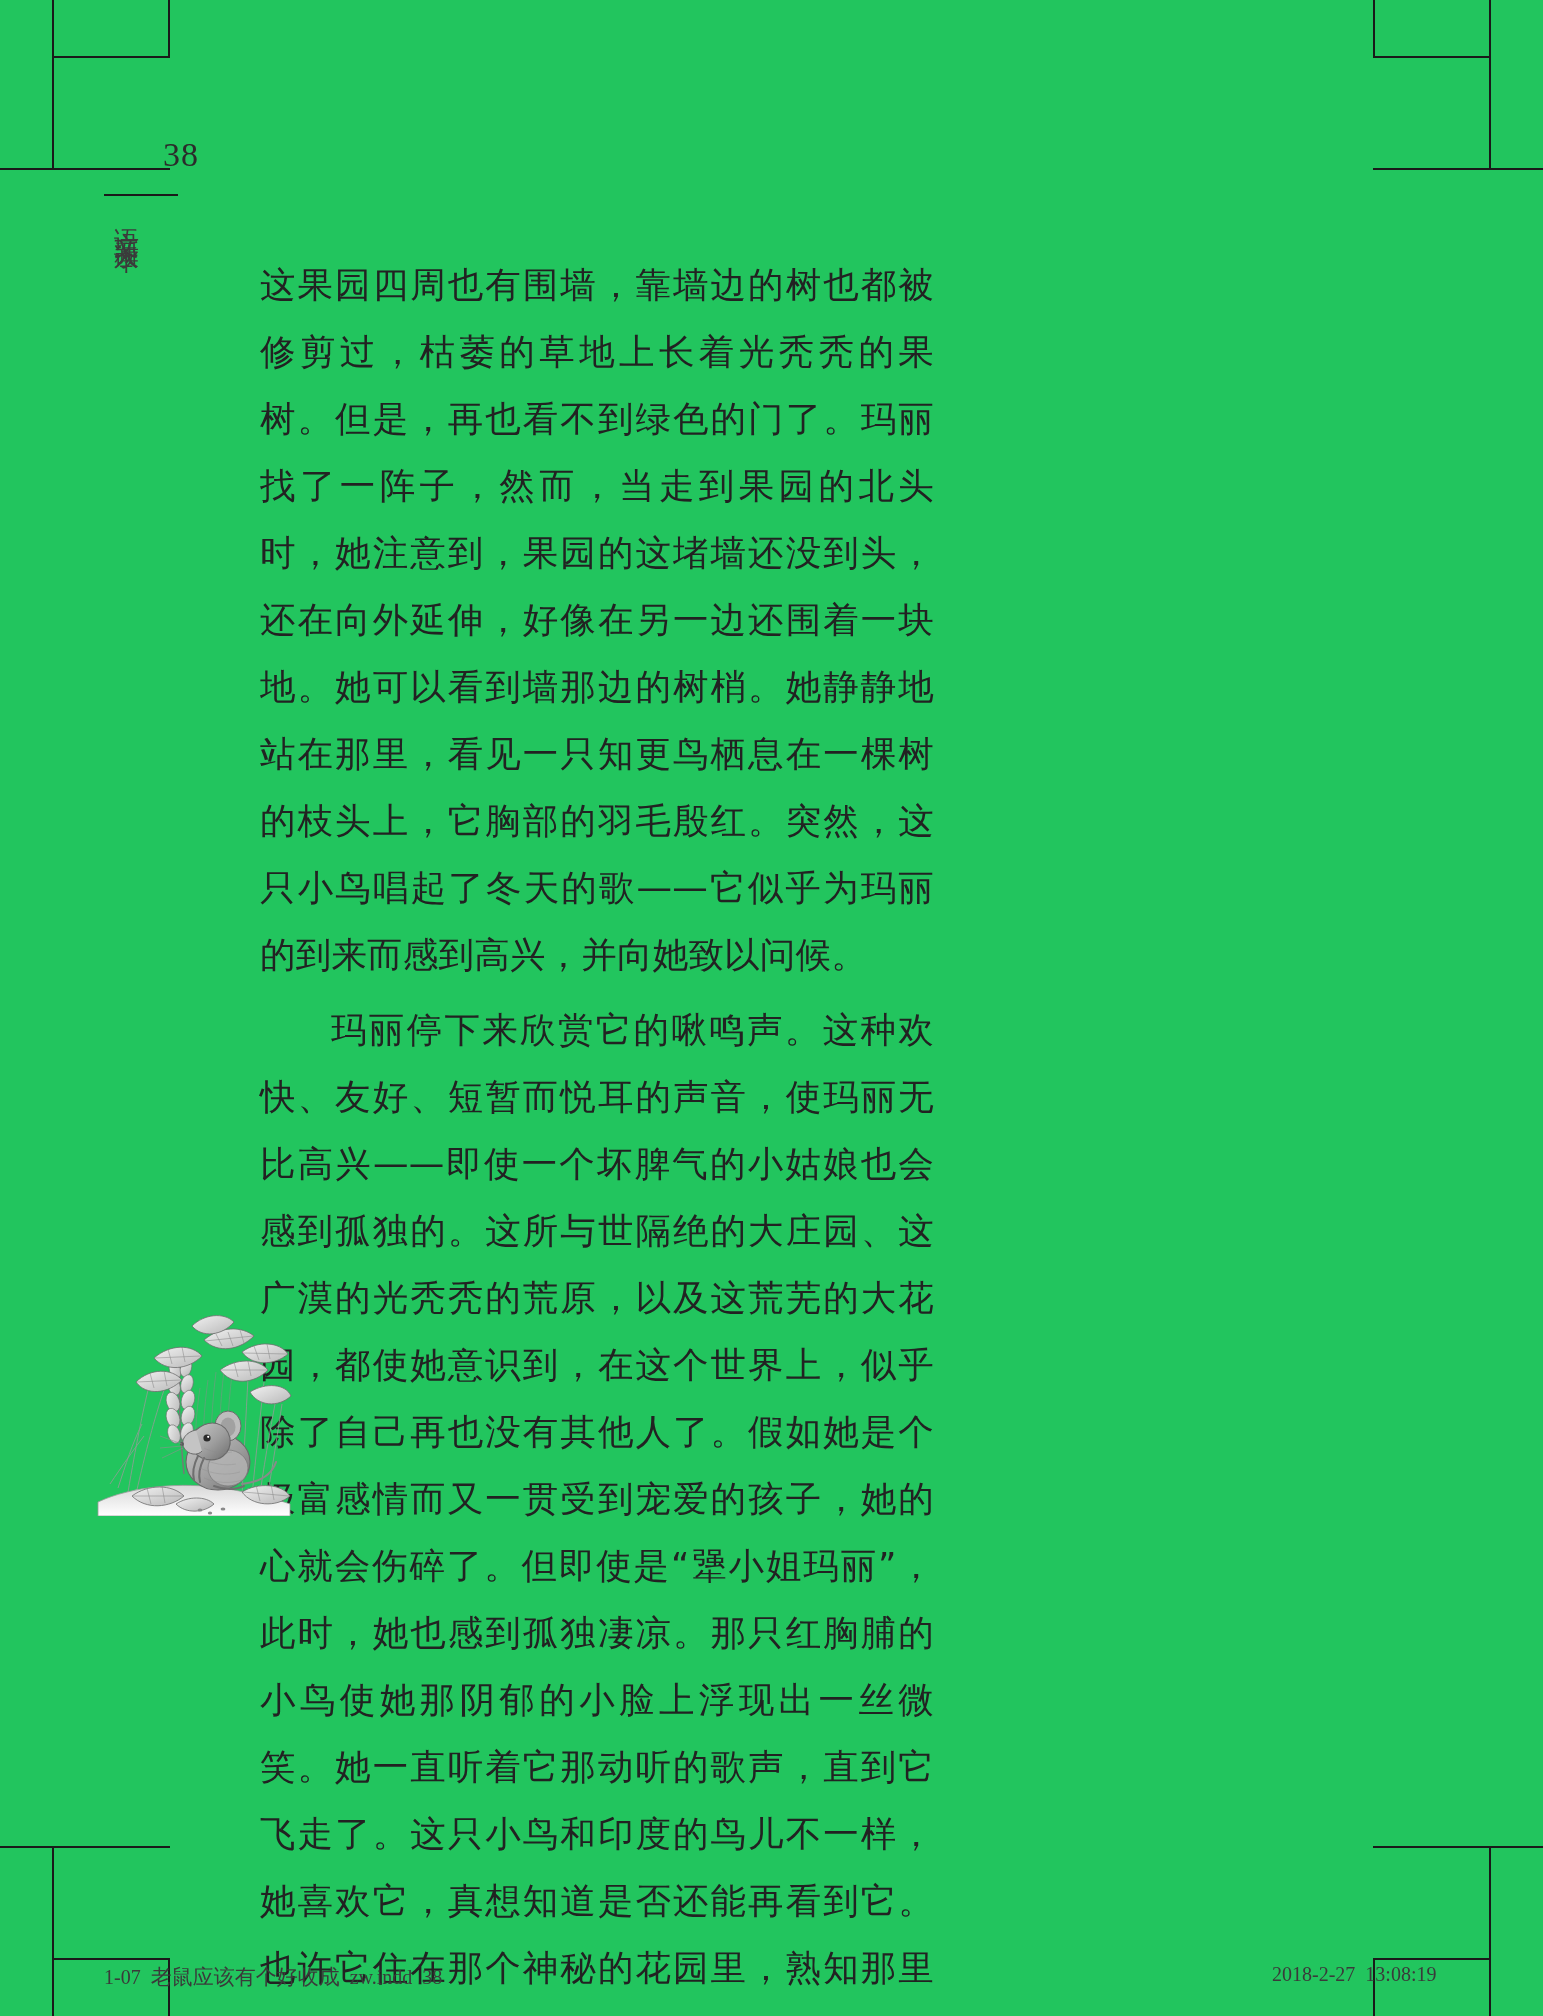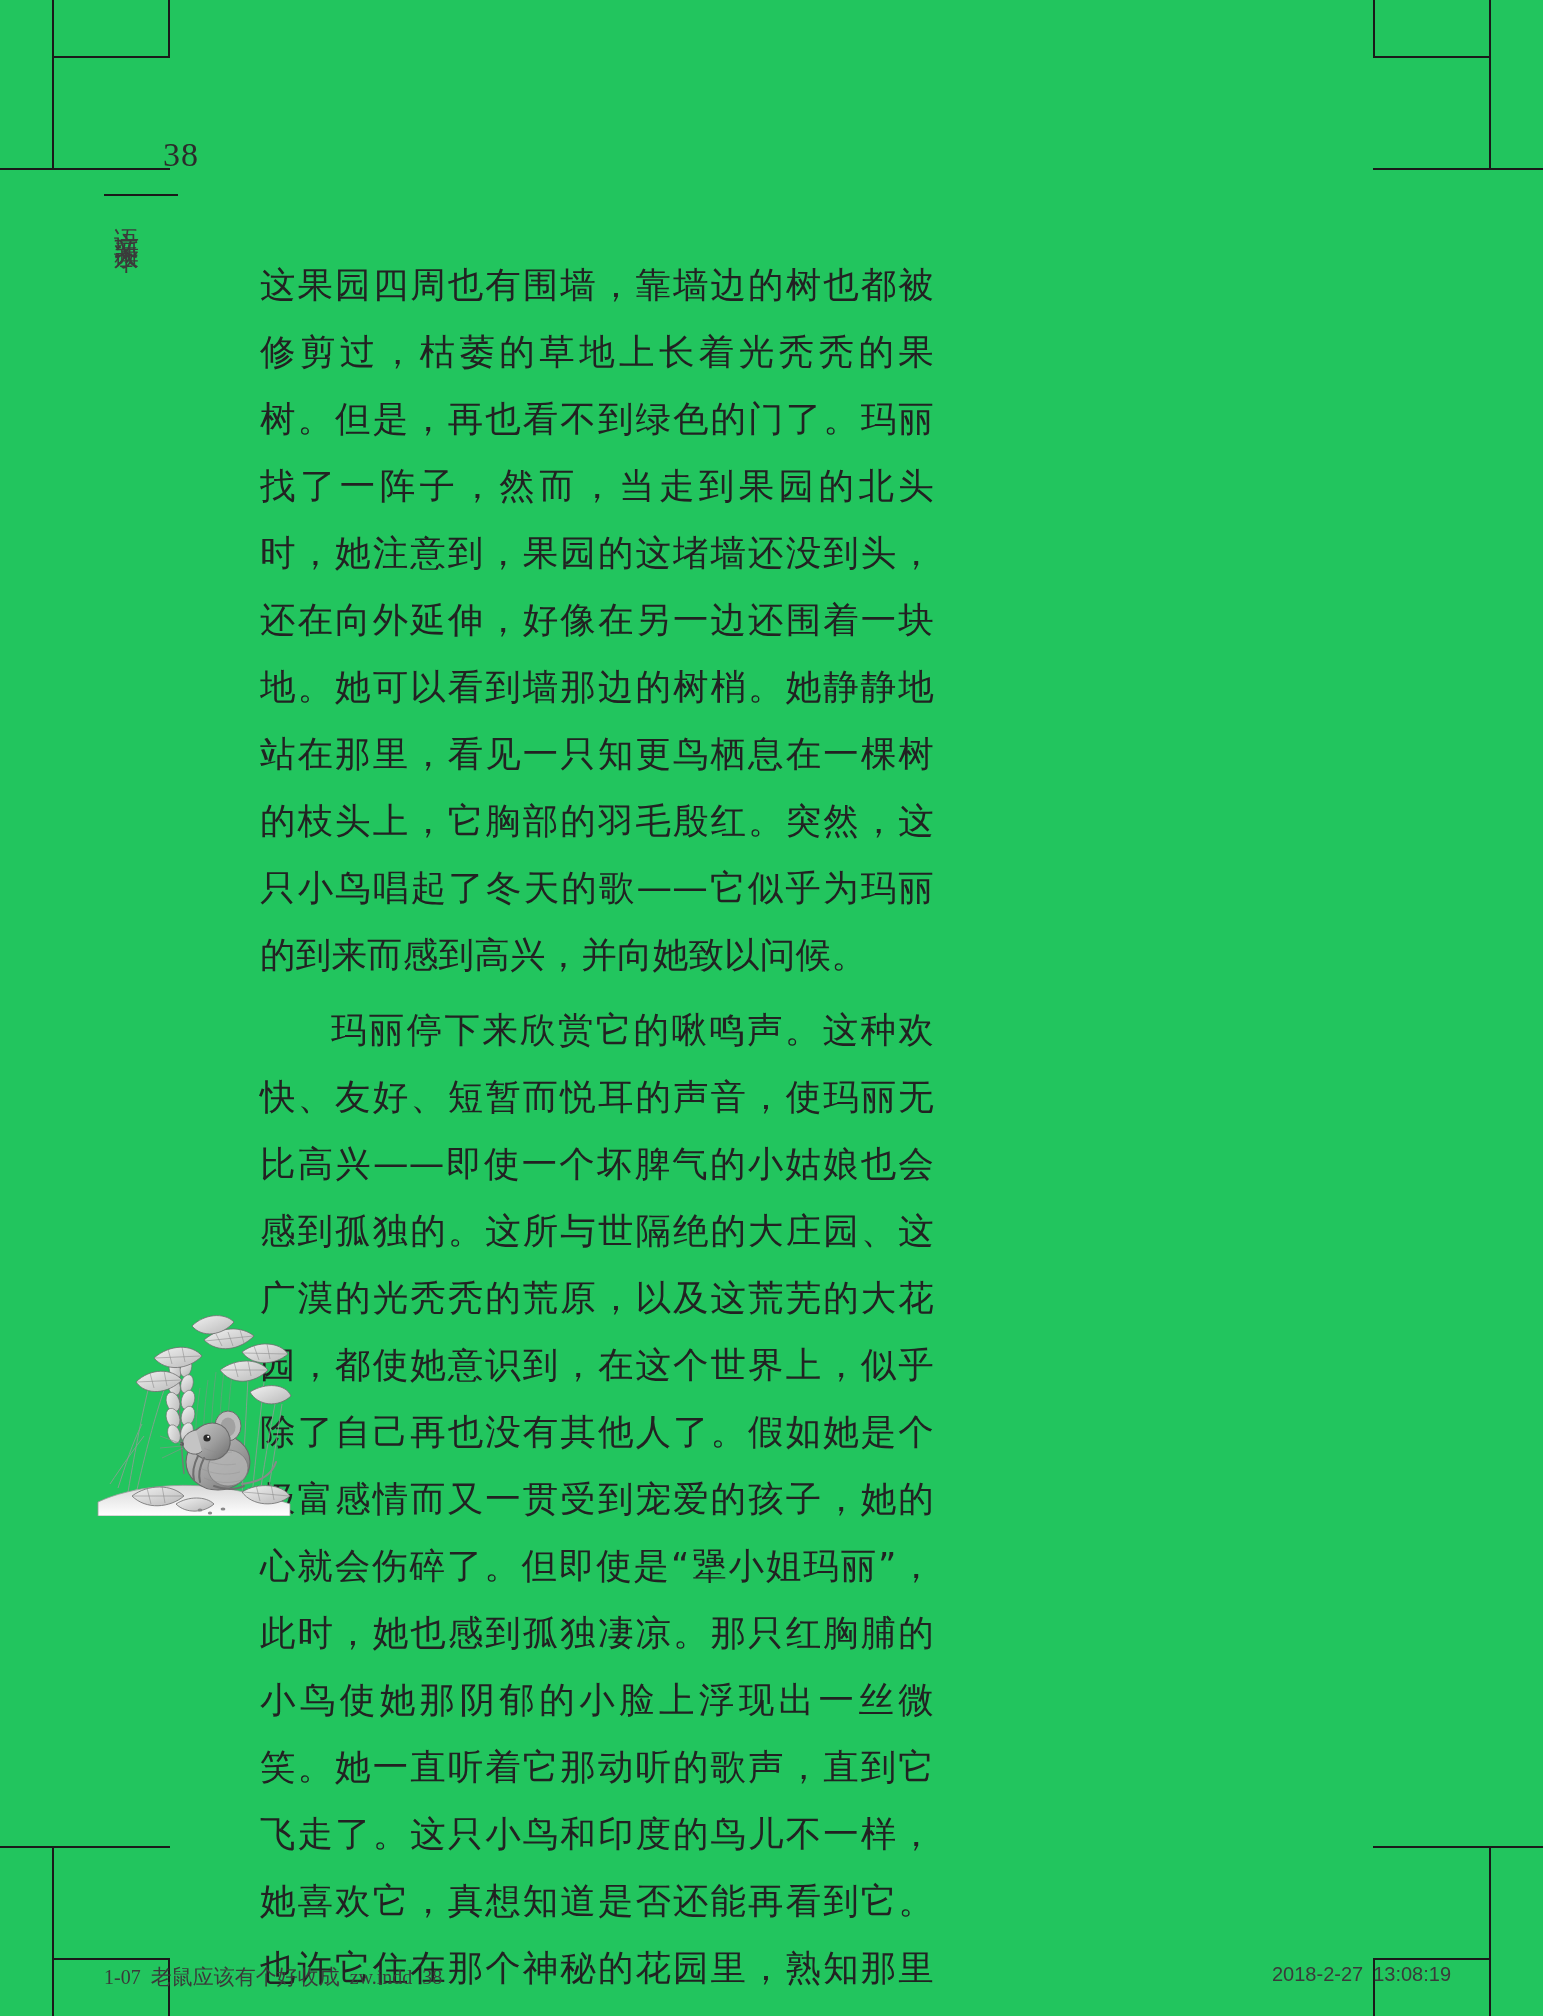--- a/index.html
+++ b/index.html
@@ -116,21 +116,21 @@
     white-space: nowrap;
   }
   .footer-left .cjk {
     font-family: Liberation Sans, sans-serif;
     font-size: 21px;
   }
   .footer-right {
     position: absolute;
     left: 1272px;
     top: 1963px;
-    font-family: Liberation Sans, sans-serif;
+    font-family: Liberation Serif, serif;
     font-size: 20px;
     color: #3a3a3a;
     white-space: nowrap;
   }
   .gap { display: inline-block; width: 10px; }
 </style>
 </head>
 <body>
 
 <div class="page">

